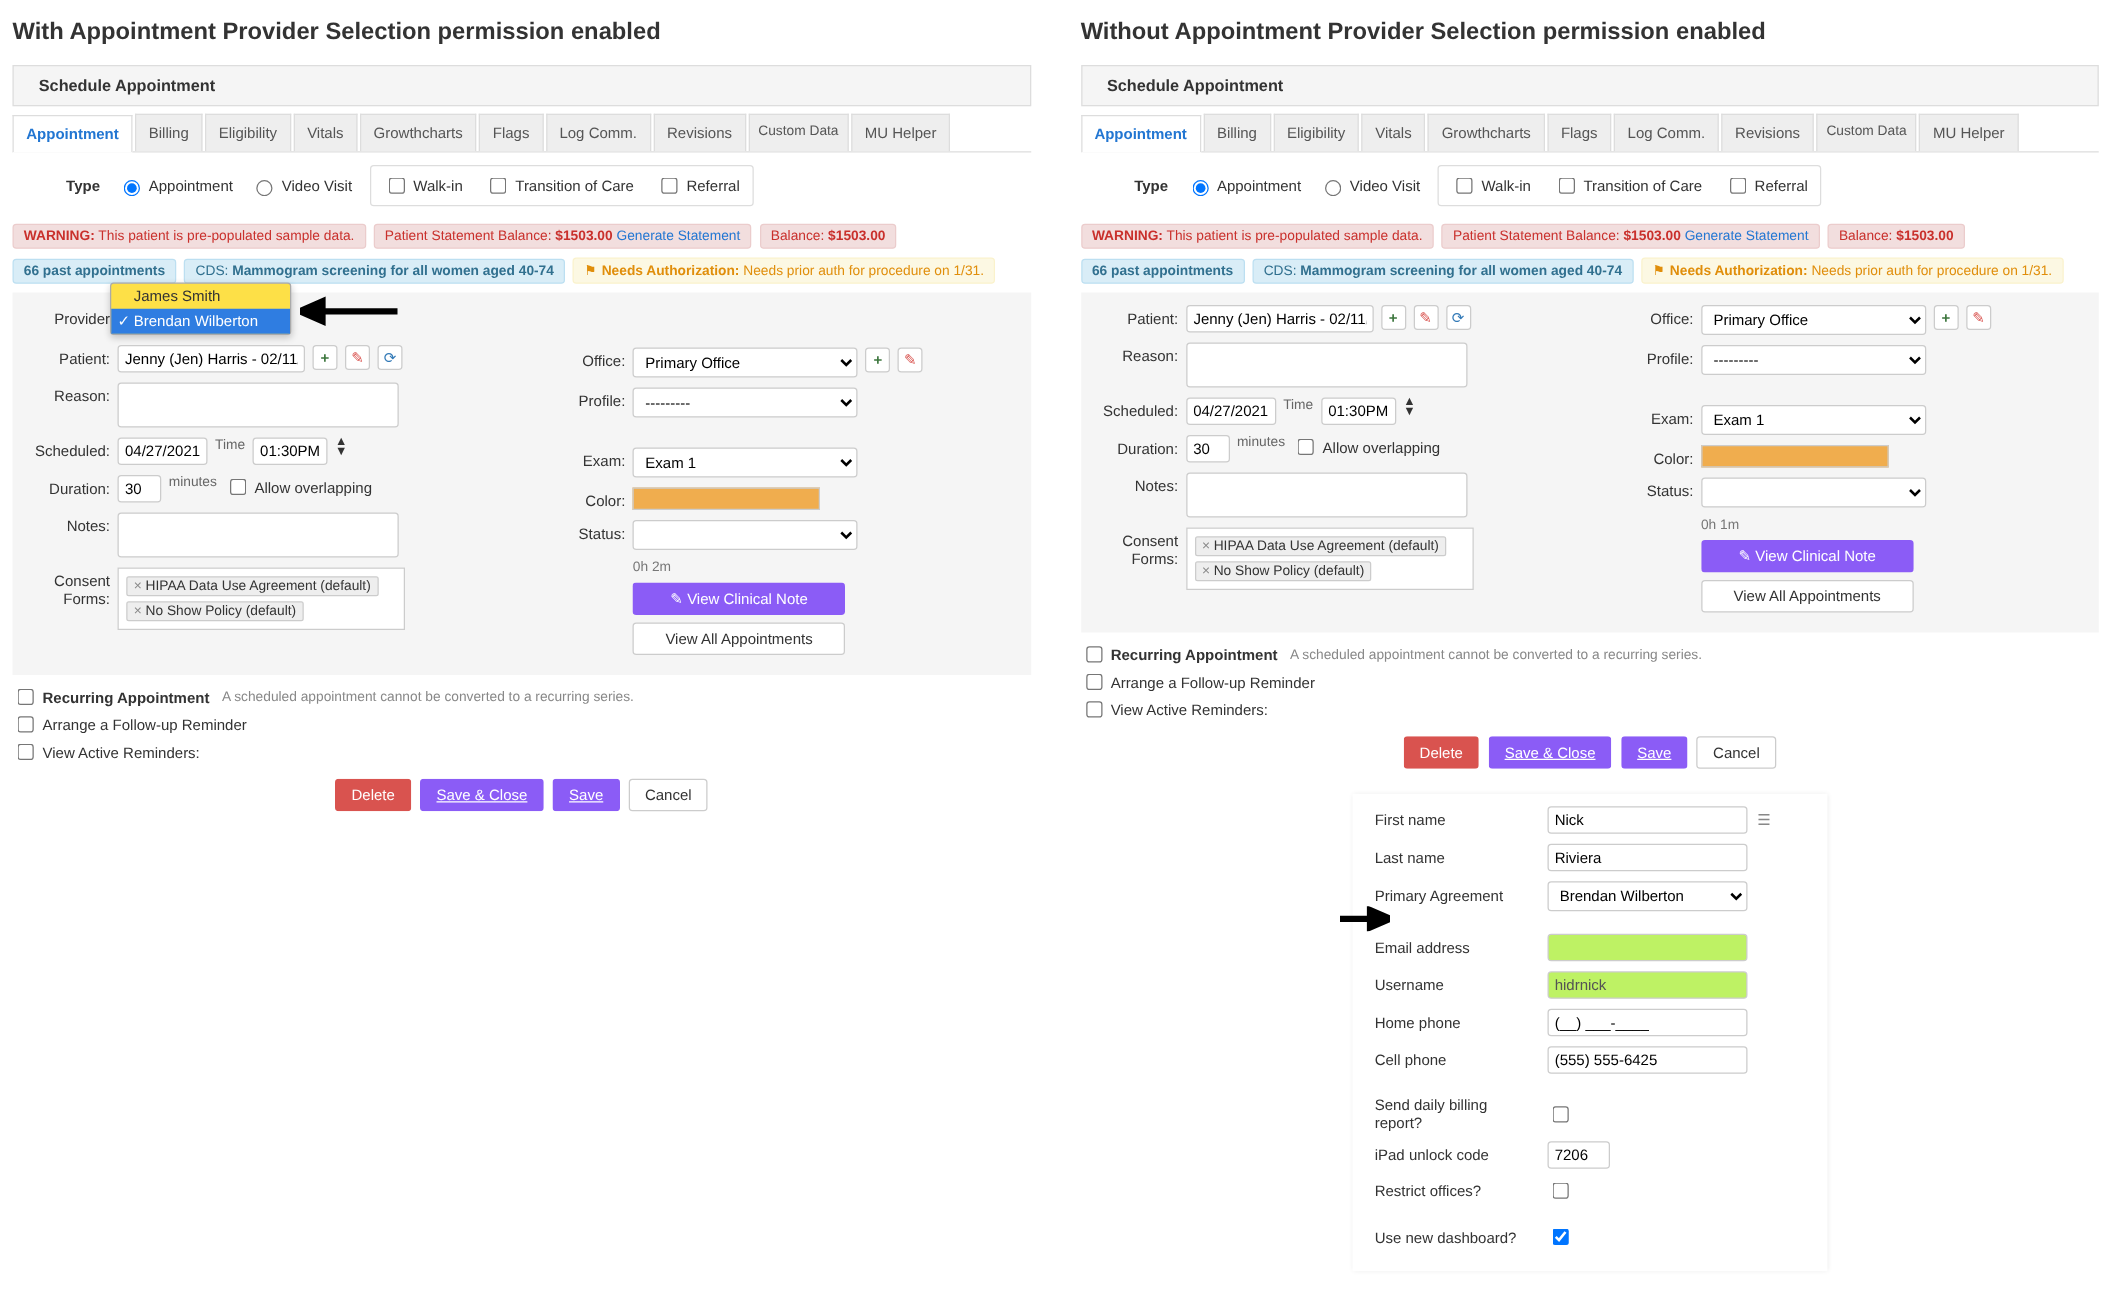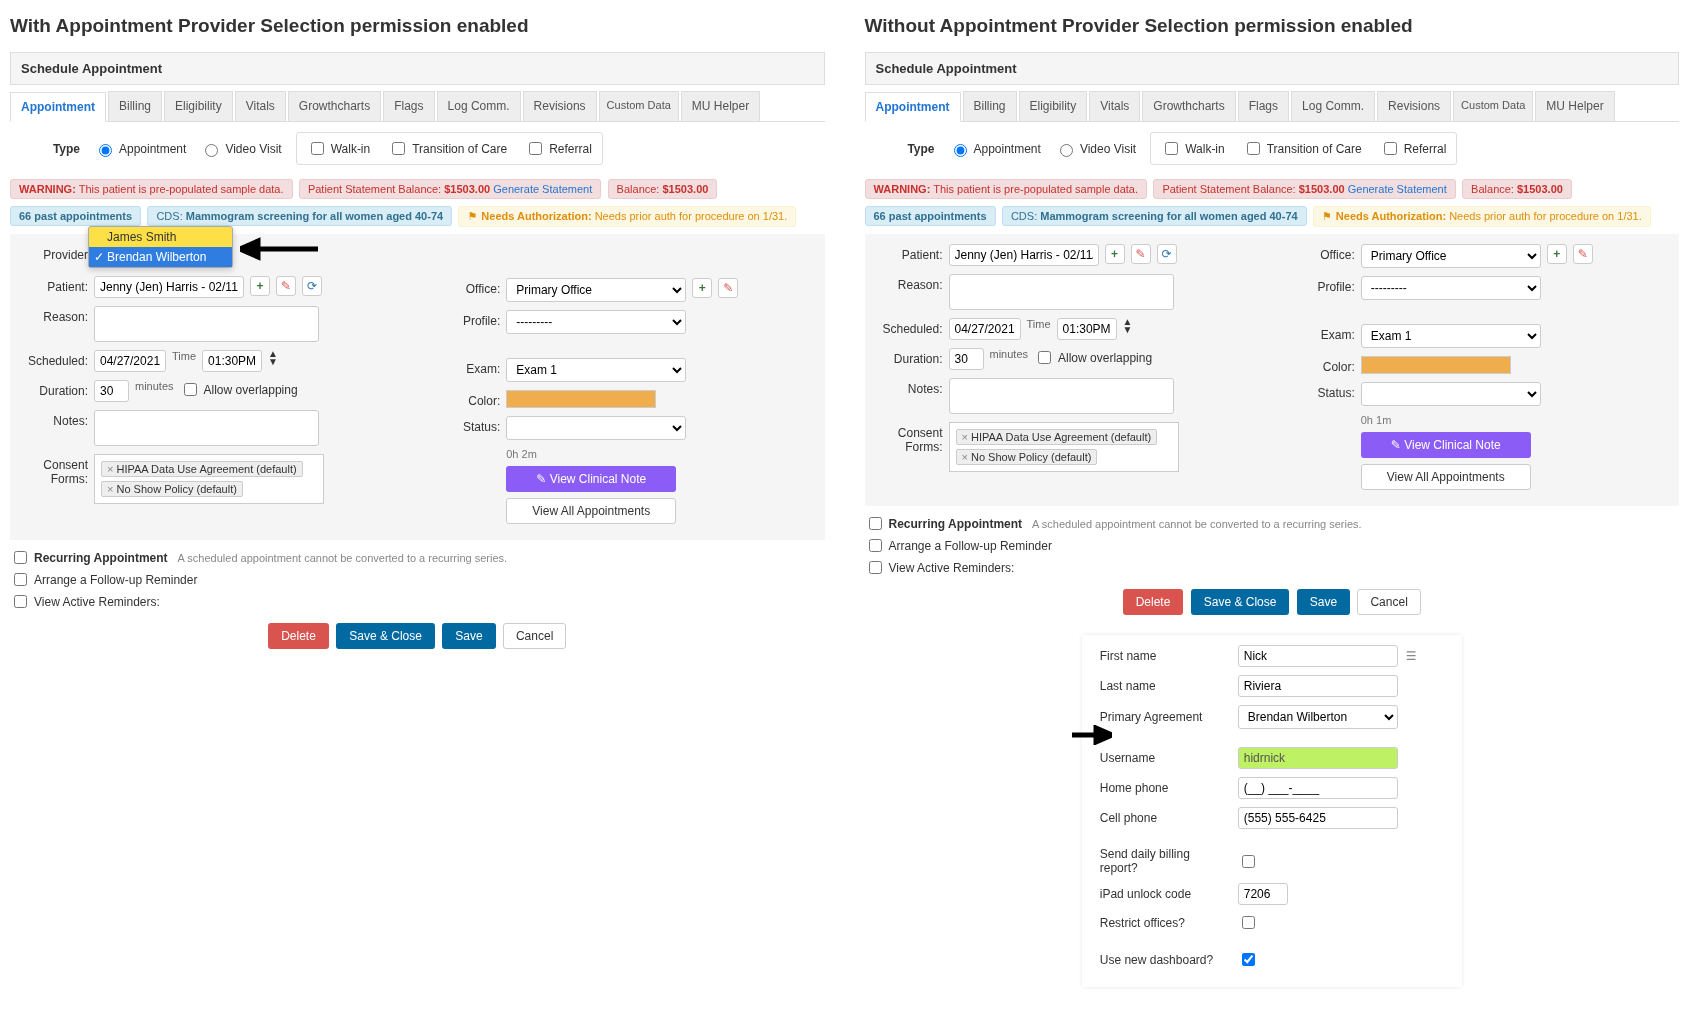--- a/index.html
+++ b/index.html
@@ -1,20 +1,20 @@
 <!DOCTYPE html>
 <html><head>
 <meta charset="utf-8">
 <style>
   * { box-sizing: border-box; }
   body { margin: 0; padding: 10px; font-family: "Helvetica Neue", Helvetica, Arial, sans-serif; font-size: 12px; color: #333; background: #fff; }
   .outer { display: flex; gap: 40px; }
   .column { flex: 1; min-width: 0; }
   .headline { font-size: 19px; font-weight: bold; margin: 5px 0 15px; color: #333; }
-  .panel { border: 1px solid #ddd; background: #f5f5f5; padding: 8px 10px; font-weight: bold; font-size: 13px; }
+  .panel { border: 1px solid #ddd; background: #f5f5f5; padding: 8px 20px; font-weight: bold; font-size: 13px; }
   .tabs { display: flex; margin-top: 6px; border-bottom: 1px solid #ddd; flex-wrap: wrap; }
   .tab { padding: 7px 10px; background: #eee; border: 1px solid #ddd; border-bottom: none; font-size: 12px; color: #555; cursor: pointer; margin-right: 2px; }
   .tab.active { background: #fff; color: #2276d2; font-weight: bold; border-bottom: 1px solid #fff; position: relative; top: 1px; }
   .tab.small { font-size: 11px; padding: 7px 7px; }
   .type-row { display: flex; align-items: center; padding: 10px 0; gap: 14px; flex-wrap: wrap; }
   .type-label { width: 70px; text-align: right; font-weight: bold; }
   .radio-item, .check-item { display: inline-flex; align-items: center; gap: 4px; font-size: 12px; }
   .check-group { border: 1px solid #ddd; padding: 6px 10px; border-radius: 3px; display: flex; gap: 18px; background: #fff; }
   .alerts { margin: 4px 0; }
   .badge { display: inline-block; border-radius: 3px; padding: 3px 8px; font-size: 11px; margin-right: 3px; margin-bottom: 3px; }
@@ -44,21 +44,21 @@
   .arrow-line { stroke: #000; stroke-width: 5; fill: #000; }
   .color-swatch { display: inline-block; width: 150px; height: 18px; background: #f0ad4e; border: 1px solid #ccc; vertical-align: middle; }
   .dur-mins { font-size: 11px; color: #666; }
   .tagbox { border: 1px solid #ccc; background: #fff; padding: 4px; width: 230px; }
   .tag { display: inline-block; background: #eee; border: 1px solid #ccc; border-radius: 2px; padding: 1px 5px; font-size: 11px; margin: 2px; }
   .tag .x { color: #888; margin-right: 3px; cursor: pointer; }
   .btn { border: 1px solid transparent; border-radius: 3px; padding: 5px 12px; font-size: 12px; cursor: pointer; }
   .btn-green { background: #8b5cf6; color: #fff; }
   .btn-default { background: #fff; border-color: #ccc; color: #333; }
   .btn-red { background: #d9534f; color: #fff; }
-  .btn-blue { background: #0369a1; color: #fff; }
+  .btn-blue { background: #8b5cf6; color: #fff; text-decoration: underline; }
   .btn-wide { width: 170px; text-align: center; display: block; margin-bottom: 6px; }
   .hint { font-size: 11px; color: #777; margin: 3px 0 6px 2px; }
   .small-note { font-size: 11px; color: #888; margin-left: 6px; }
   .footer-checks { margin-top: 8px; }
   .footer-checks .check-item { display: flex; margin-bottom: 3px; }
   .btn-row { text-align: center; margin-top: 12px; }
   .btn-row .btn { margin: 0 2px; }
 
   
   .staff-panel { width: 380px; margin: 20px auto 0; background: #fff; padding: 10px 18px; box-shadow: 0 0 4px rgba(0,0,0,0.1); position: relative; }
@@ -409,20 +409,24 @@
       <div class="srow">
           <span class="slabel">Last name</span>
           <input type="text" class="sinput" value="Riviera" style="">
         </div>
       <div class="srow">
           <span class="slabel">Primary Agreement</span>
           <select class="sinput"><option>Brendan Wilberton</option></select>
         </div>
       <div style="height:10px"></div>
       <div class="srow">
+          <span class="slabel">Email address</span>
+          <input type="text" class="sinput disabled" disabled="" style="">
+        </div>
+      <div class="srow">
           <span class="slabel">Username</span>
           <input type="text" class="sinput disabled" disabled="" value="hidrnick" style="">
         </div>
       <div class="srow">
           <span class="slabel">Home phone</span>
           <input type="text" class="sinput" value="(__) ___-____" style="">
         </div>
       <div class="srow">
           <span class="slabel">Cell phone</span>
           <input type="text" class="sinput" value="(555) 555-6425" style="">

